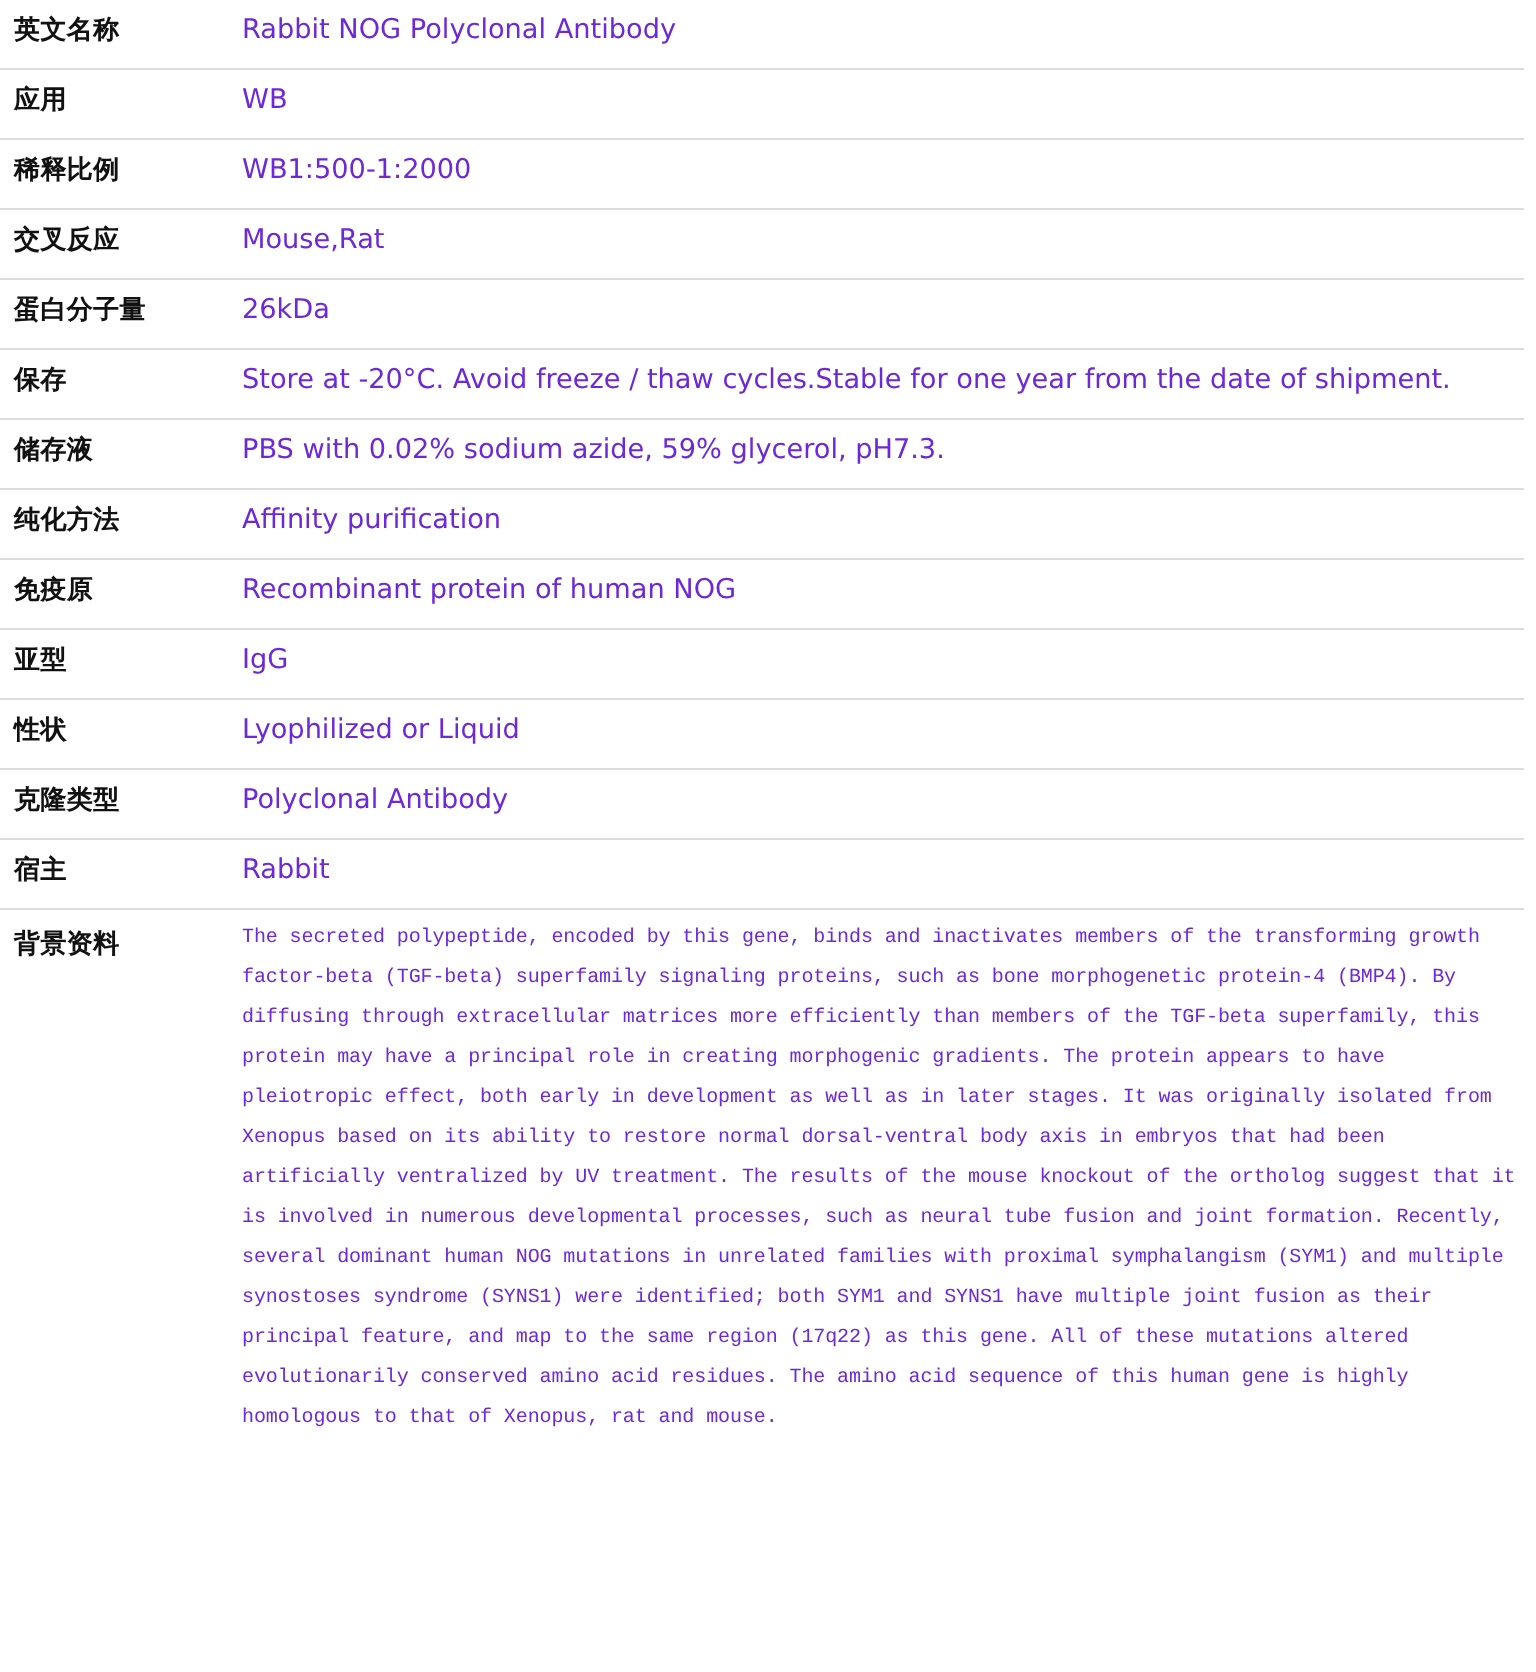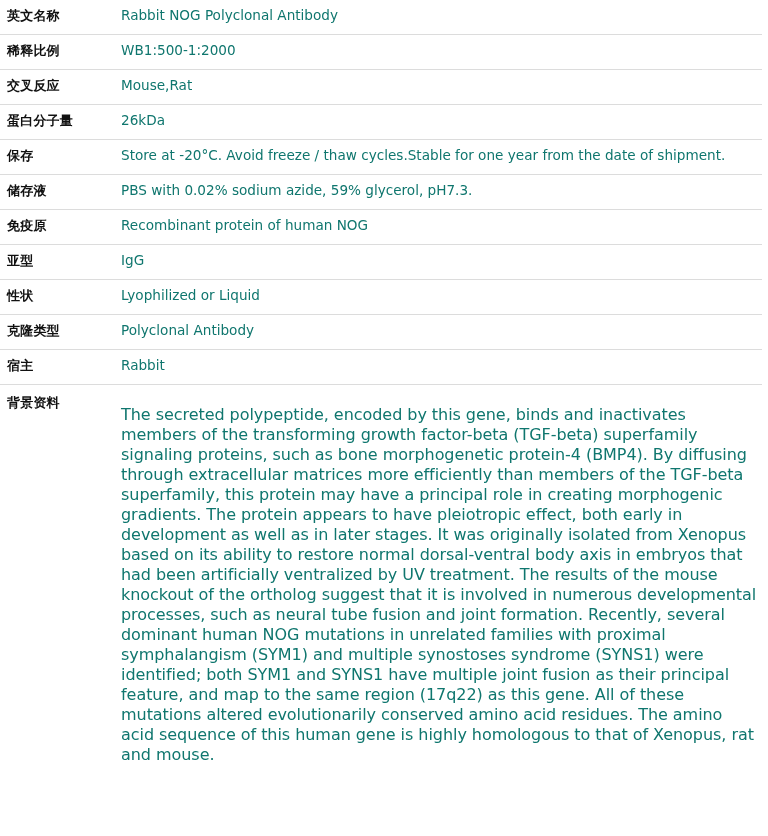--- a/index.html
+++ b/index.html
@@ -36,68 +36,77 @@
       font-weight: bold;
       font-size: 13px;
       color: #111;
       height: 34px;
       line-height: 31px;
       letter-spacing: 0.2px;
     }
     .value-cell {
       padding-left: 0;
       font-size: 13.6px;
-      color: #0f766e;
+      color: #6d28d9;
       line-height: 31px;
       height: 34px;
       white-space: nowrap;
     }
     .spec-row.para .label-cell {
       line-height: 20px;
       padding-top: 8px !important;
       height: auto;
     }
     .spec-row.para .value-cell {
       white-space: normal;
       line-height: 20px;
-      padding-top: 20px;
+      padding-top: 5px;
       padding-right: 4px;
-      font-size: 16px;
+      font-size: 10px;
       height: auto;
       letter-spacing: -0.05px;
+      font-family: Liberation Mono, monospace;
     }
   </style>
 </head>
 <body>
 
 <table class="spec-table">
   <tbody>
     <tr class="spec-row">
       <td class="label-cell">英文名称</td>
       <td class="value-cell">Rabbit NOG Polyclonal Antibody</td>
+    </tr>
+    <tr class="spec-row">
+      <td class="label-cell">应用</td>
+      <td class="value-cell">WB</td>
     </tr>
     <tr class="spec-row">
       <td class="label-cell">稀释比例</td>
       <td class="value-cell">WB1:500-1:2000</td>
     </tr>
     <tr class="spec-row">
       <td class="label-cell">交叉反应</td>
       <td class="value-cell">Mouse,Rat</td>
     </tr>
     <tr class="spec-row">
       <td class="label-cell">蛋白分子量</td>
       <td class="value-cell">26kDa</td>
     </tr>
     <tr class="spec-row">
       <td class="label-cell">保存</td>
       <td class="value-cell">Store at -20°C. Avoid freeze / thaw cycles.Stable for one year from the date of shipment.</td>
     </tr>
     <tr class="spec-row">
       <td class="label-cell">储存液</td>
       <td class="value-cell">PBS with 0.02% sodium azide, 59% glycerol, pH7.3.</td>
+    </tr>
+    <tr class="spec-row">
+      <td class="label-cell">纯化方法</td>
+      <td class="value-cell">Affinity purification</td>
     </tr>
     <tr class="spec-row">
       <td class="label-cell">免疫原</td>
       <td class="value-cell">Recombinant protein of human NOG</td>
     </tr>
     <tr class="spec-row">
       <td class="label-cell">亚型</td>
       <td class="value-cell">IgG</td>
     </tr>
     <tr class="spec-row">

